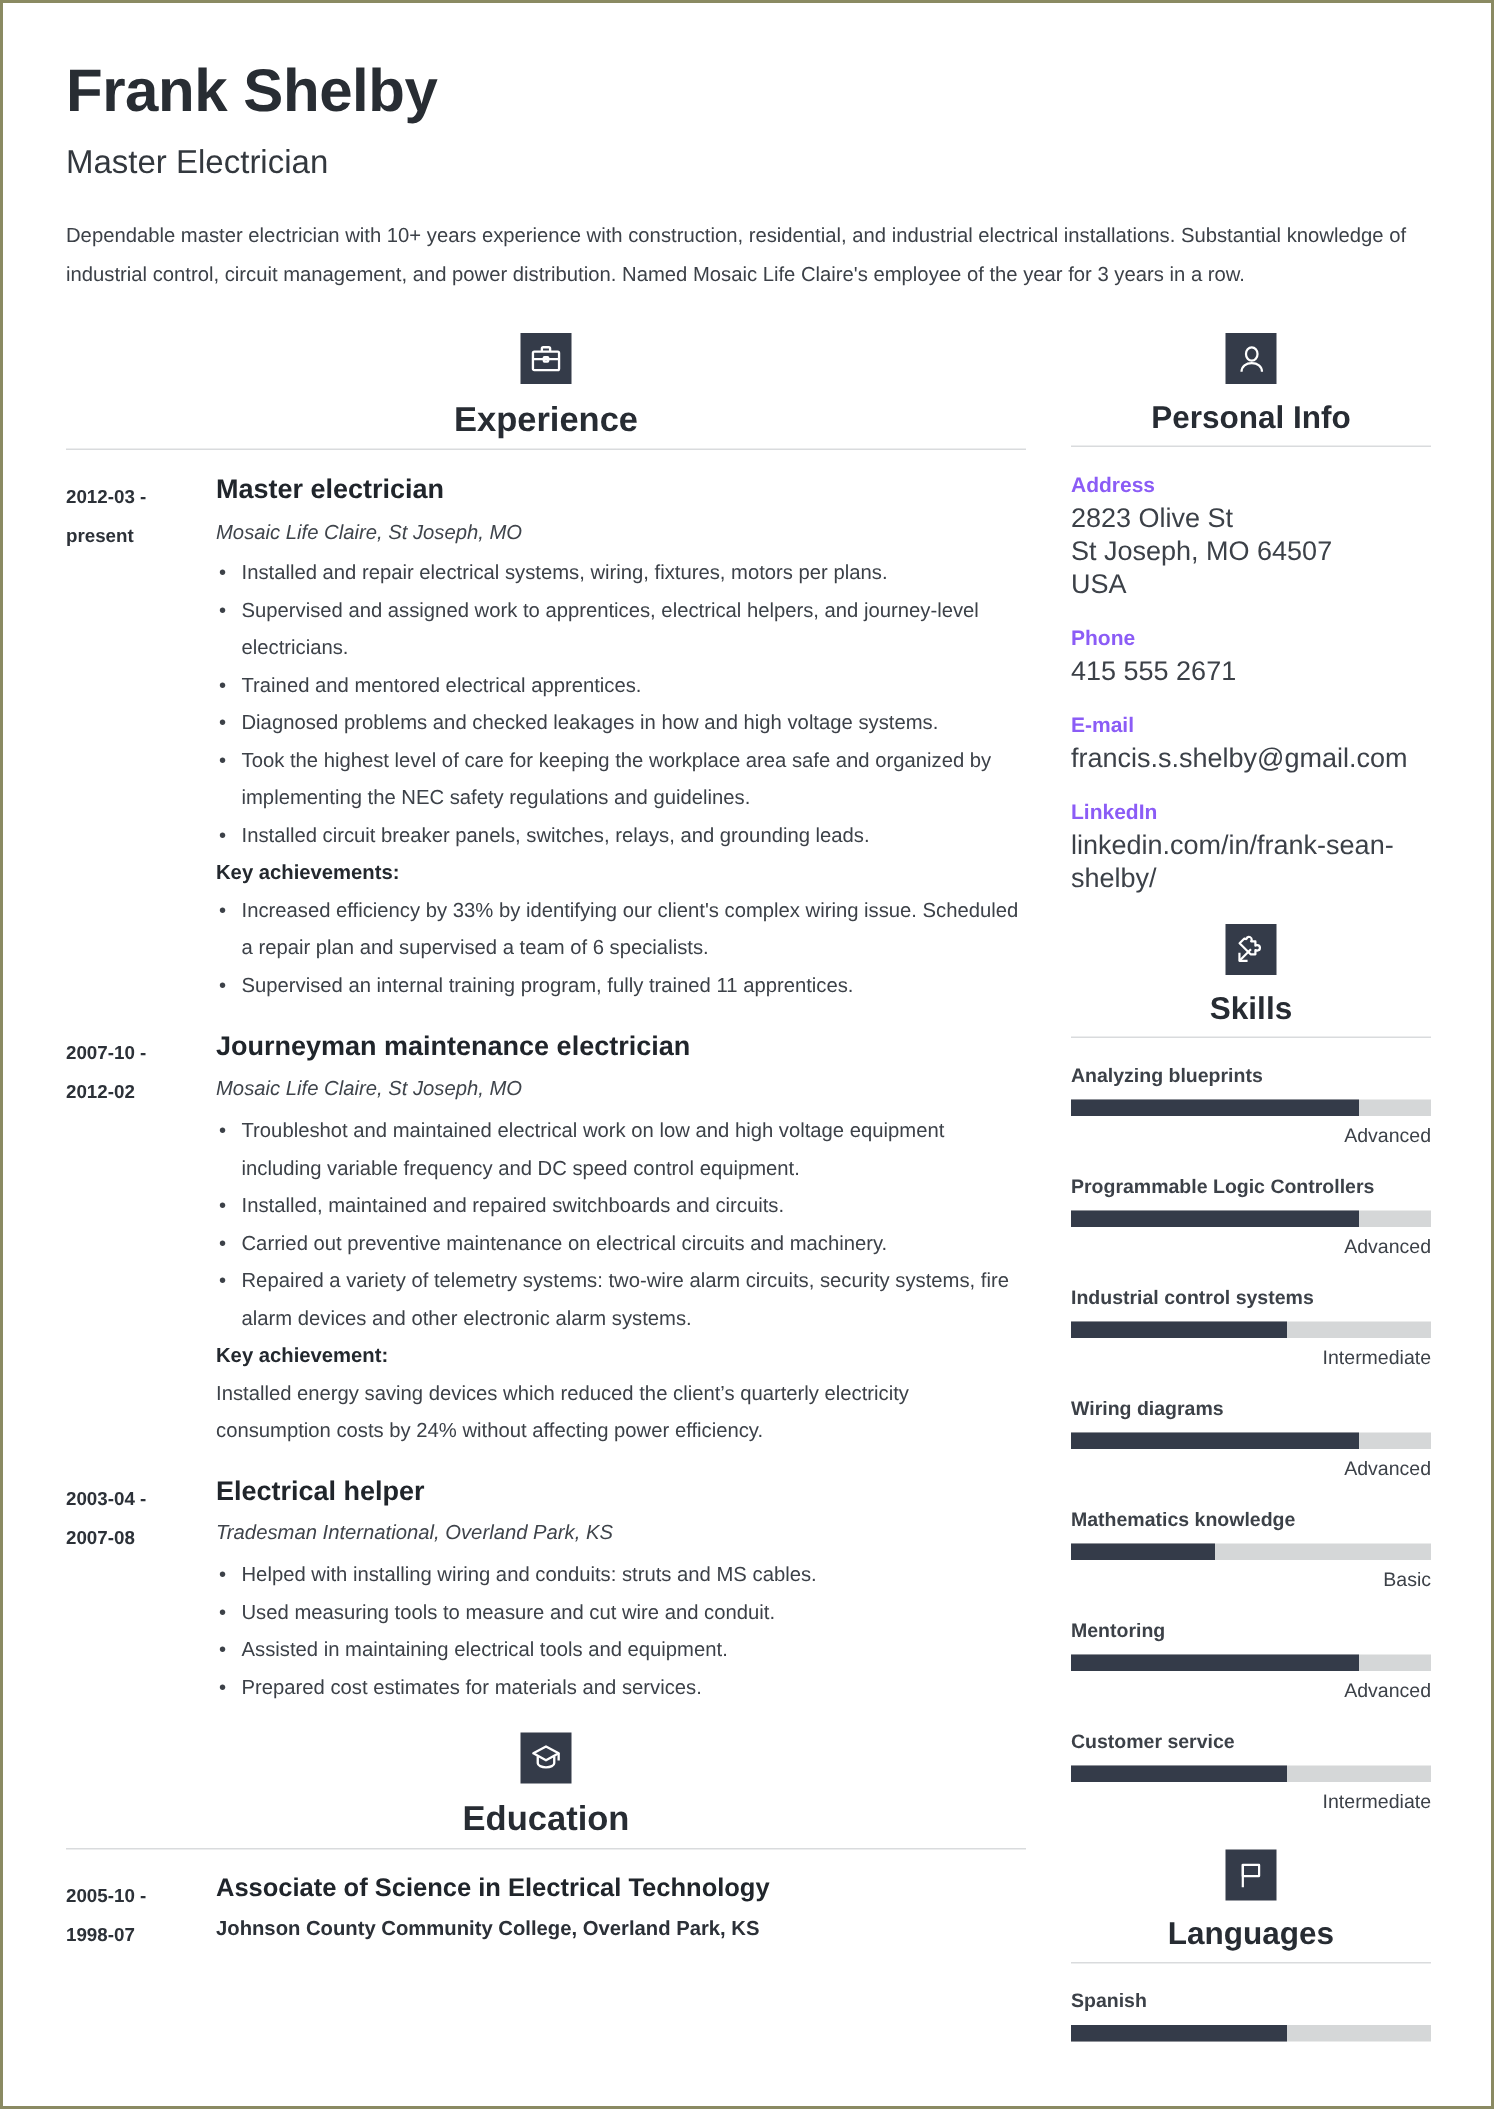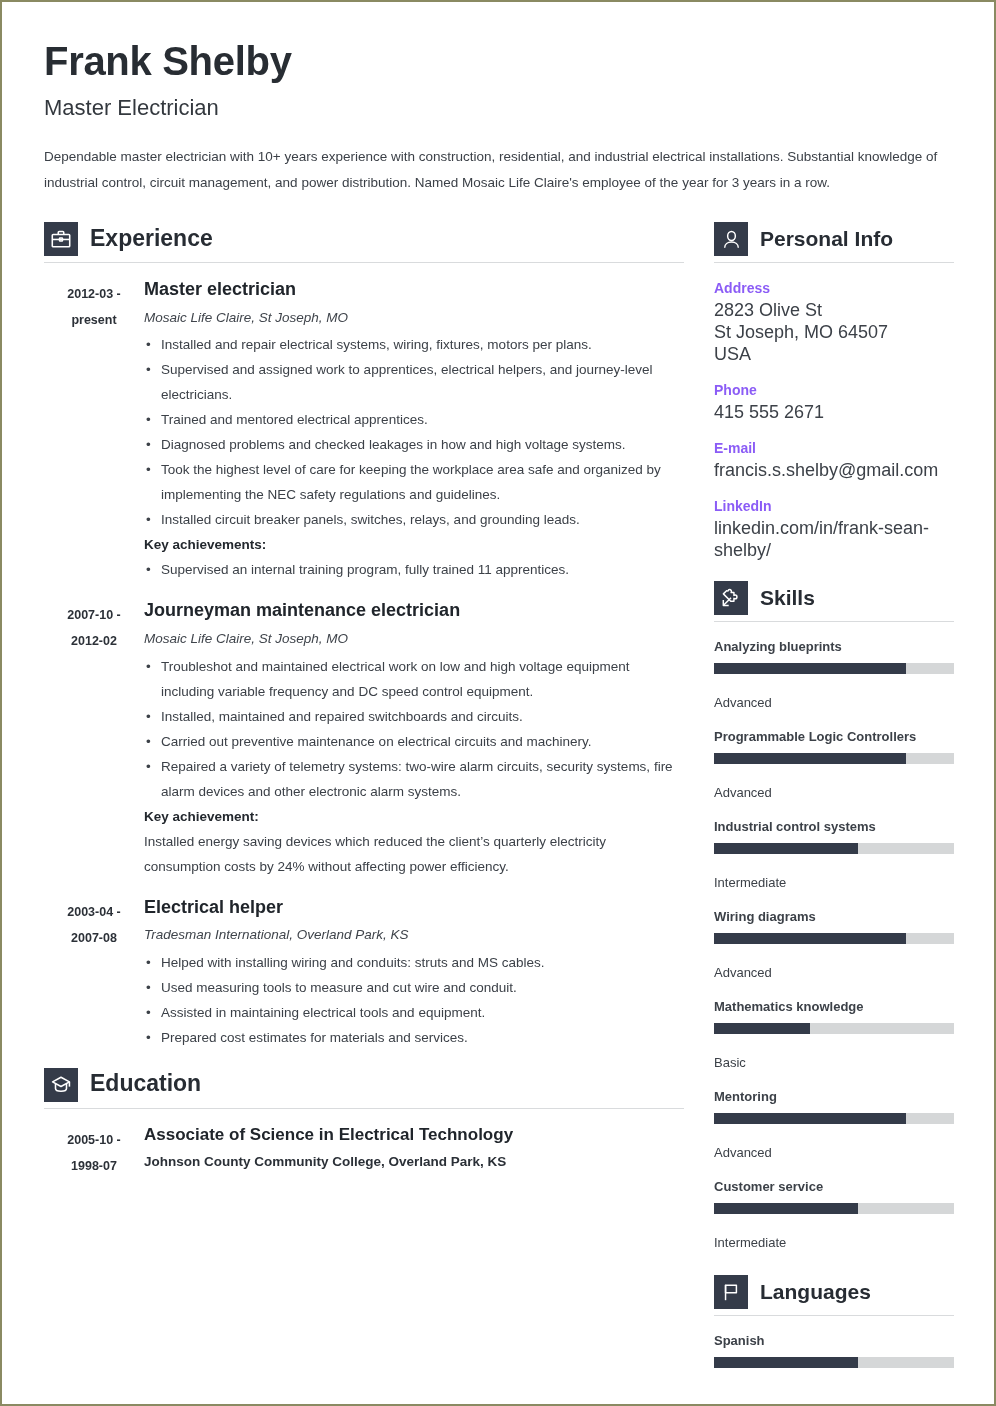--- a/index.html
+++ b/index.html
@@ -58,20 +58,21 @@
   }
   .col-main { width: 640px; flex: 0 0 640px; }
   .col-side { width: 240px; flex: 0 0 240px; }
 
   
   .section-head {
     display: flex;
     align-items: center;
     gap: 12px;
     margin: 0 0 6px 0;
+    flex-direction: column;
   }
   .sec-icon {
     width: 34px;
     height: 34px;
     background: #343b49;
     display: flex;
     align-items: center;
     justify-content: center;
     flex: 0 0 34px;
   }
@@ -99,21 +100,21 @@
   }
   .entry-dates {
     width: 100px;
     flex: 0 0 100px;
     font-size: 12.5px;
     font-weight: bold;
     color: #2c3138;
     line-height: 26px;
     padding-top: 2px;
   }
-  .entry-dates div { white-space: nowrap; text-align: center; }
+  .entry-dates div { white-space: nowrap; }
   .entry-body { flex: 1 1 auto; min-width: 0; }
   .entry-role {
     font-size: 18px;
     font-weight: bold;
     color: #20252b;
     margin: 0 0 9px 0;
     line-height: 1.15;
   }
   .entry-org {
     font-size: 13.5px;
@@ -203,22 +204,23 @@
   .bar-fill {
     position: absolute;
     left: 0;
     top: 0;
     bottom: 0;
     background: #343b49;
   }
   .skill-level {
     font-size: 13px;
     color: #3c4148;
+    text-align: right;
     line-height: 24px;
-    margin-top: 17px;
+    margin-top: 1px;
   }
 </style>
 </head>
 <body>
 
 <div class="page" style="border-color: rgb(138, 138, 98);">
   <div class="page-inner">
 
     <h1 class="name">Frank Shelby</h1>
     <h2 class="job-title">Master Electrician</h2>
@@ -253,20 +255,21 @@
                   <ul class="bullets">
                     <li>Installed and repair electrical systems, wiring, fixtures, motors per plans.</li>
                     <li>Supervised and assigned work to apprentices, electrical helpers, and journey-level electricians.</li>
                     <li>Trained and mentored electrical apprentices.</li>
                     <li>Diagnosed problems and checked leakages in how and high voltage systems.</li>
                     <li>Took the highest level of care for keeping the workplace area safe and organized by implementing the NEC safety regulations and guidelines.</li>
                     <li>Installed circuit breaker panels, switches, relays, and grounding leads.</li>
                   </ul>
                   <div class="key-label">Key achievements:</div>
                   <ul class="bullets">
+                    <li>Increased efficiency by 33% by identifying our client's complex wiring issue. Scheduled a repair plan and supervised a team of 6 specialists.</li>
                     <li>Supervised an internal training program, fully trained 11 apprentices.</li>
                   </ul>
                 </div>
               </div>
               <div class="entry">
                 <div class="entry-dates">
                   <div>2007-10 -</div>
                   <div>2012-02</div>
                 </div>
                 <div class="entry-body">

